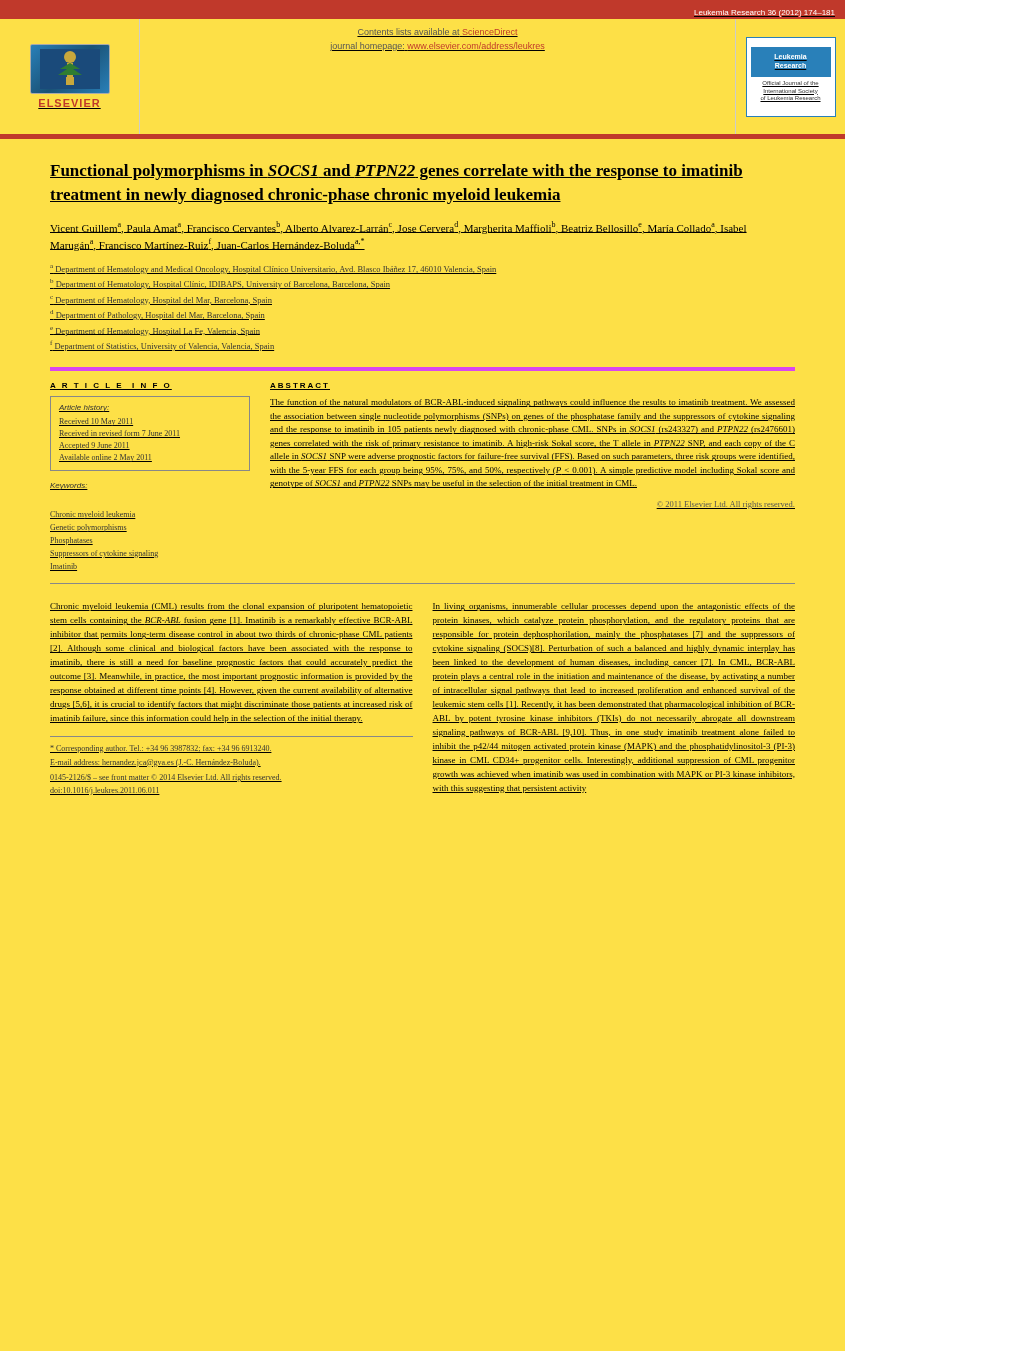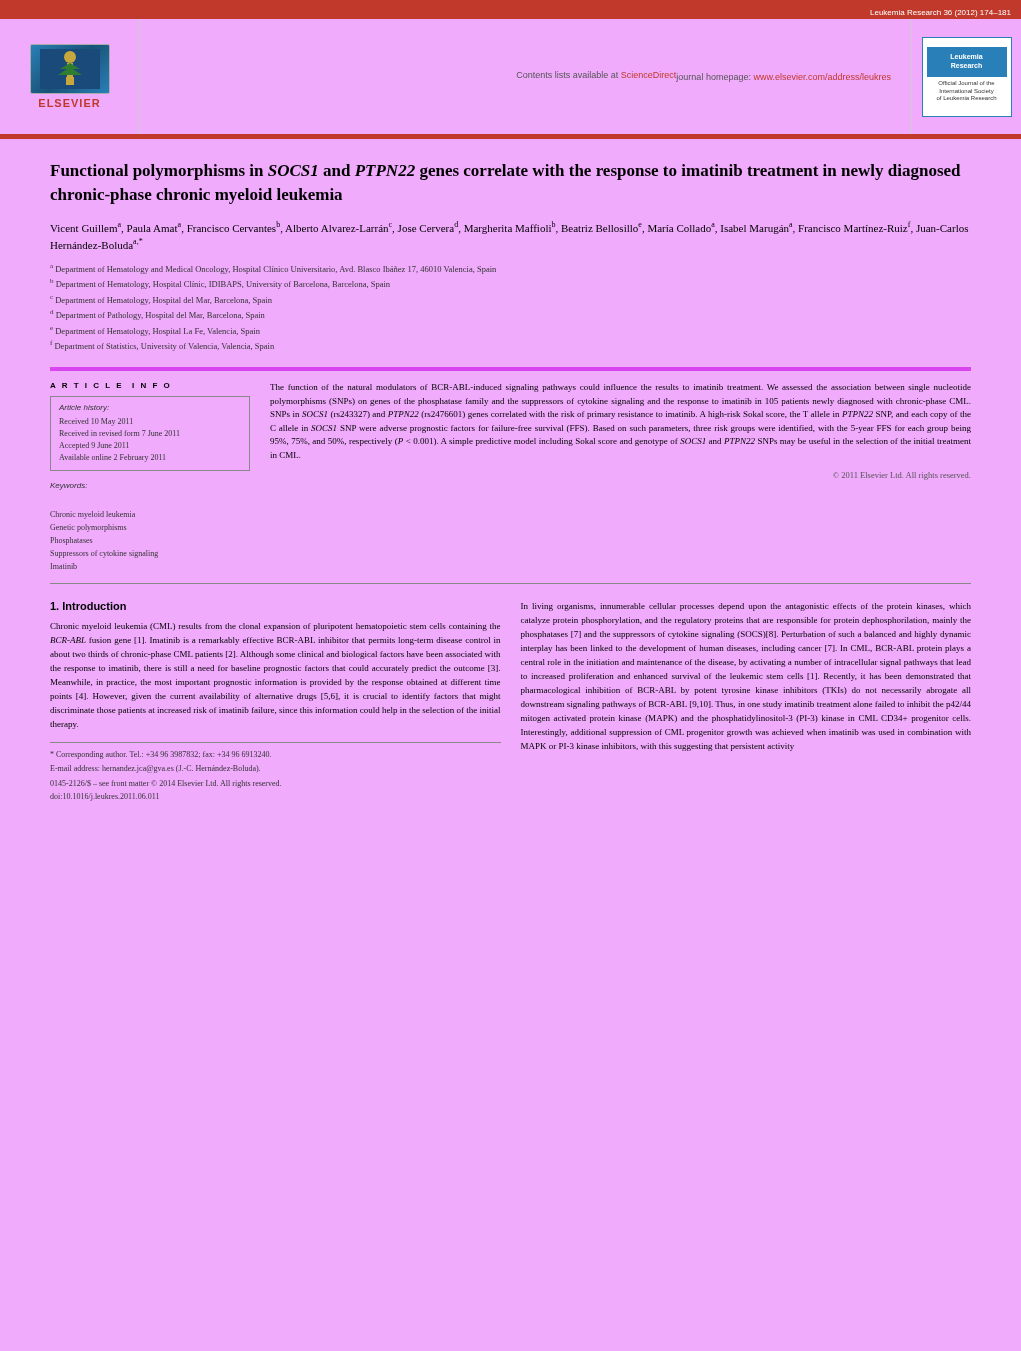--- a/index.html
+++ b/index.html
@@ -6,24 +6,25 @@
     body {
       background: #fff;
       font-family: 'Times New Roman', Times, serif;
       font-size: 10px;
       color: #000;
       width: 1021px;
       min-height: 1351px;
     }
 
     .page {
-      width: 1021px;
+      width: 845px;
       min-height: 1351px;
-      background: #f0abfc;
+      background: #fde047;
       padding: 0;
+      text-decoration: underline;
     }
 
     
     .top-bar {
       background: #c0392b;
       height: 6px;
       width: 100%;
     }
 
     
@@ -65,22 +66,23 @@
       font-weight: bold;
       color: #c0392b;
       margin-top: 3px;
       font-family: Arial, sans-serif;
       letter-spacing: 1px;
     }
 
     .journal-header-center {
       flex: 1;
       display: flex;
-      align-items: center;
-      justify-content: flex-end;
+      flex-direction: column;
+      align-items: center;
+      justify-content: flex-start;
       padding: 8px 20px;
     }
 
     .sciencedirect-line {
       font-size: 9px;
       color: #555;
       font-family: Arial, sans-serif;
       margin-bottom: 4px;
     }
 
@@ -445,48 +447,48 @@
     <div class="info-abstract">
 
       <div class="article-info">
         <div class="article-info-title">A R T I C L E&nbsp;&nbsp;I N F O</div>
 
         <div class="article-info-box">
           <div class="info-section-title">Article history:</div>
           <div class="info-item">Received 10 May 2011</div>
           <div class="info-item">Received in revised form 7 June 2011</div>
           <div class="info-item">Accepted 9 June 2011</div>
-          <div class="info-item">Available online 2 February 2011</div>
+          <div class="info-item">Available online 2 May 2011</div>
         </div>
 
         <div class="keywords-section">
           <div class="keywords-title">Keywords:</div>
           <div class="keywords-list">
             Chronic myeloid leukemia<br>
             Genetic polymorphisms<br>
             Phosphatases<br>
             Suppressors of cytokine signaling<br>
             Imatinib
           </div>
         </div>
       </div>
 
       <div class="abstract-section">
+        <div class="abstract-title">ABSTRACT</div>
         <div class="abstract-text">
           The function of the natural modulators of BCR-ABL-induced signaling pathways could influence the results to imatinib treatment. We assessed the association between single nucleotide polymorphisms (SNPs) on genes of the phosphatase family and the suppressors of cytokine signaling and the response to imatinib in 105 patients newly diagnosed with chronic-phase CML. SNPs in <em>SOCS1</em> (rs243327) and <em>PTPN22</em> (rs2476601) genes correlated with the risk of primary resistance to imatinib. A high-risk Sokal score, the T allele in <em>PTPN22</em> SNP, and each copy of the C allele in <em>SOCS1</em> SNP were adverse prognostic factors for failure-free survival (FFS). Based on such parameters, three risk groups were identified, with the 5-year FFS for each group being 95%, 75%, and 50%, respectively (<em>P</em> &lt; 0.001). A simple predictive model including Sokal score and genotype of <em>SOCS1</em> and <em>PTPN22</em> SNPs may be useful in the selection of the initial treatment in CML.
         </div>
         <div class="copyright-line">© 2011 Elsevier Ltd. All rights reserved.</div>
       </div>
 
     </div>
 
     <div class="body-columns">
 
       <div class="body-left">
-        <div class="section-title">1. Introduction</div>
         <div class="body-text">
           Chronic myeloid leukemia (CML) results from the clonal expansion of pluripotent hematopoietic stem cells containing the <em>BCR-ABL</em> fusion gene [1]. Imatinib is a remarkably effective BCR-ABL inhibitor that permits long-term disease control in about two thirds of chronic-phase CML patients [2]. Although some clinical and biological factors have been associated with the response to imatinib, there is still a need for baseline prognostic factors that could accurately predict the outcome [3]. Meanwhile, in practice, the most important prognostic information is provided by the response obtained at different time points [4]. However, given the current availability of alternative drugs [5,6], it is crucial to identify factors that might discriminate those patients at increased risk of imatinib failure, since this information could help in the selection of the initial therapy.
         </div>
 
         <div class="footnotes">
           <div class="footnote-item">* Corresponding author. Tel.: +34 96 3987832; fax: +34 96 6913240.</div>
           <div class="footnote-item">E-mail address: hernandez.jca@gva.es (J.-C. Hernández-Boluda).</div>
           <div class="doi-line">0145-2126/$ – see front matter © 2014 Elsevier Ltd. All rights reserved.</div>
           <div class="doi-line">doi:10.1016/j.leukres.2011.06.011</div>
         </div>

